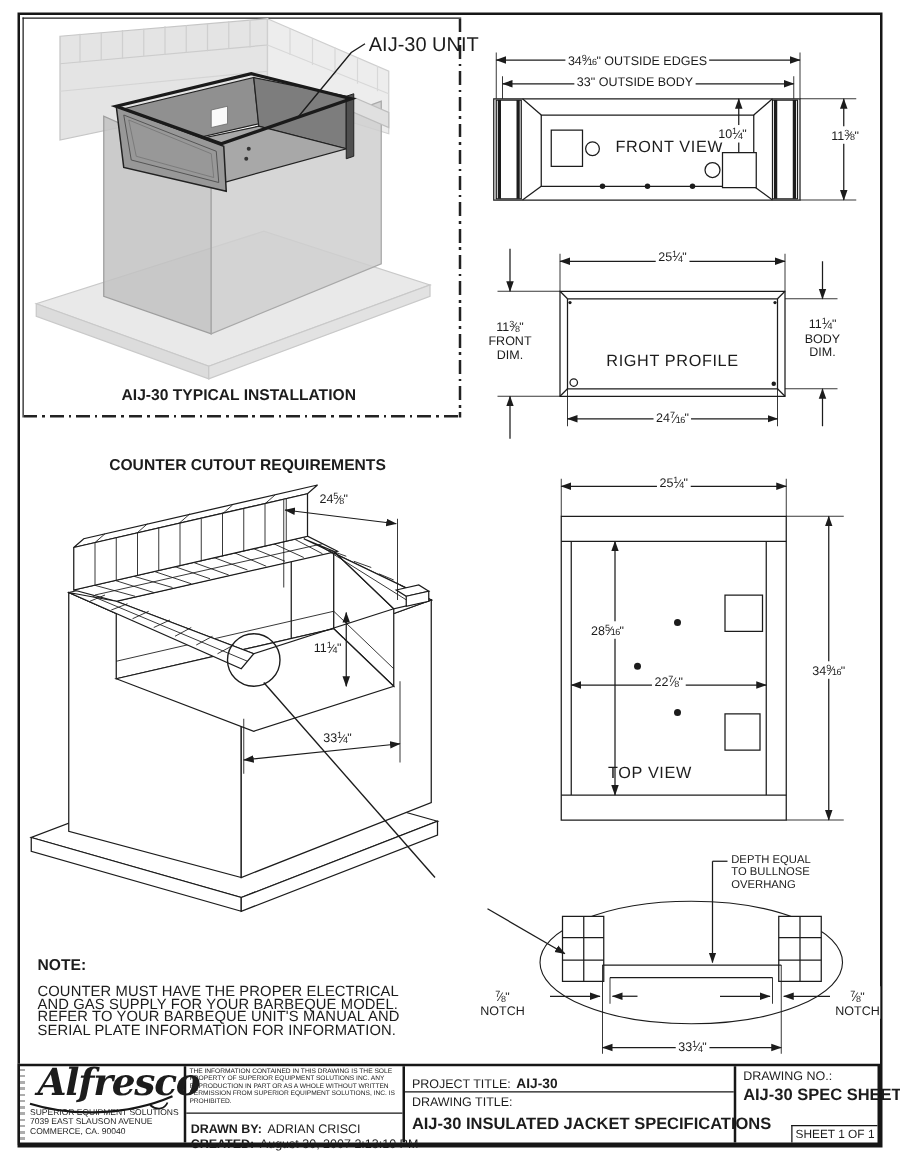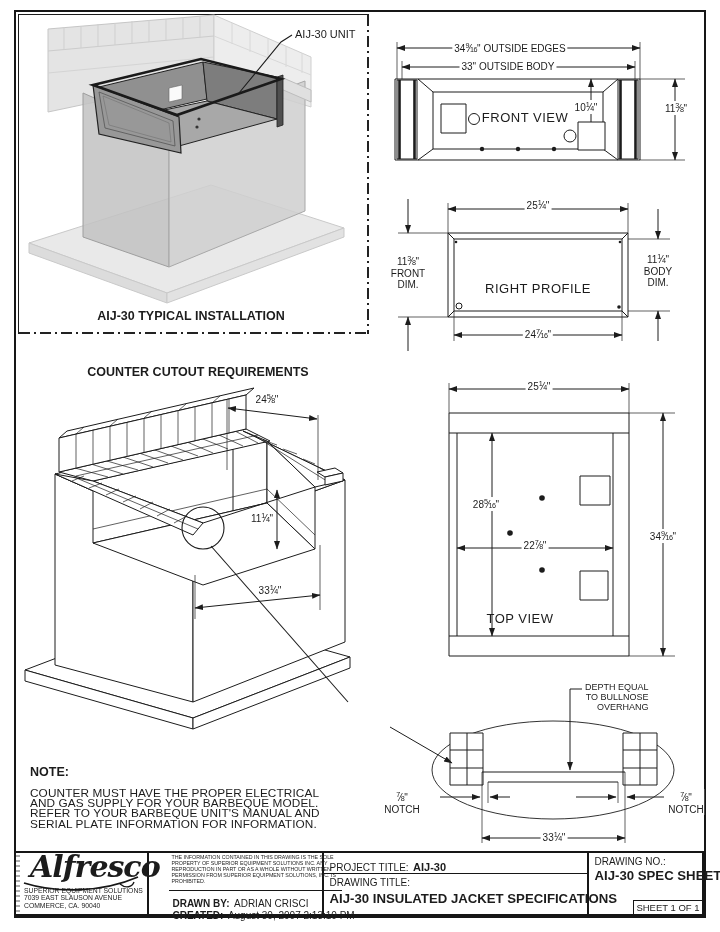--- a/index.html
+++ b/index.html
@@ -20,21 +20,21 @@
   .fd{font-size:72%;vertical-align:-.05em;}
   
   .install-box{left:18px;top:14px;width:350px;height:319px;border-left:1.5px solid #1c1c1c;border-top:1.5px solid #1c1c1c;}
   .dashdot-v{position:absolute;right:0;top:0;width:2px;height:100%;
      background:repeating-linear-gradient(180deg,#222 0 11px,transparent 11px 15px,#222 15px 17px,transparent 17px 21px);}
   .dashdot-h{position:absolute;left:0;bottom:0;height:2px;width:100%;
      background:repeating-linear-gradient(90deg,#222 0 11px,transparent 11px 15px,#222 15px 17px,transparent 17px 21px);}
   .caption{position:absolute;font-weight:bold;font-size:12.5px;transform:translate(-50%,-50%);white-space:nowrap;}
   .heading{position:absolute;font-weight:bold;font-size:12.5px;transform:translate(-50%,-50%);white-space:nowrap;}
   .calloutline{font-size:10.5px;line-height:11.5px;}
-  .smallnote{font-size:9px;line-height:10px;text-align:right;}
+  .smallnote{font-size:9px;line-height:10px;}
   
   .note-head{font-weight:bold;font-size:12.5px;}
   .note-body{font-size:11.8px;line-height:10.2px;letter-spacing:.1px;margin-top:9px;white-space:pre-line;}
   
   .tblock{left:14px;top:851px;width:690px;height:65px;border:2px solid #161616;box-sizing:border-box;background:#fff;z-index:10;}
   .tcell{position:absolute;top:0;bottom:0;box-sizing:border-box;}
   .vline{position:absolute;top:0;bottom:0;width:1.5px;background:#161616;}
   .logo{font-family:"DejaVu Serif",serif;font-style:italic;font-weight:bold;font-size:30px;letter-spacing:-1px;position:absolute;left:14px;top:-4px;}
   .addr{position:absolute;left:8px;top:34px;font-size:6.8px;line-height:7.4px;white-space:pre-line;}
   .legal{position:absolute;left:3px;top:2px;width:166px;font-size:5.3px;line-height:5.9px;color:#222;}
@@ -92,21 +92,21 @@
     <circle cx="180" cy="104" r="1.6" fill="#333"></circle>
       <circle cx="178" cy="112" r="1.6" fill="#333"></circle>
     <polygon points="74,70 160,102 162,138 80,119" fill="#989898" stroke="#222" stroke-width="1.2"></polygon>
     <polygon points="80,77 154,106 156,131 86,113" fill="none" stroke="#555" stroke-width=".8"></polygon>
     <polygon points="84,81 150,108 152,127 90,110" fill="none" stroke="#6a6a6a" stroke-width=".5"></polygon>
     <polygon points="258,62 264,60 264,110 258,112" fill="#4f4f4f" stroke="#222" stroke-width=".8"></polygon>
     <polygon points="74,70 182,44 262,64 158,100" fill="none" stroke="#1a1a1a" stroke-width="2.6"></polygon>
 
     <polyline points="220,78 262,27 273,20" stroke="#1c1c1c" fill="none" stroke-width="1.1"></polyline>
   </svg>
-  <div class="abs" style="left:276px;top:13px;font-size:11px;white-space:nowrap;">AIJ-30 UNIT</div>
+  <div class="abs" style="left:276px;top:13px;font-size:16px;white-space:nowrap;">AIJ-30 UNIT</div>
   <div class="caption" style="left:172px;top:301px;">AIJ-30 TYPICAL INSTALLATION</div>
 </div>
 
 <div class="abs" style="left:385px;top:30px;width:330px;height:145px;">
   <svg width="330" height="145" viewBox="0 0 330 145">
     <defs>
         <marker id="fvm" markerWidth="9" markerHeight="9" refX="8" refY="4" orient="auto-start-reverse">
           <path d="M0,1L8.5,4L0,7z" fill="#1c1c1c"></path>
         </marker>
       </defs>
@@ -141,21 +141,21 @@
     <circle cx="97" cy="119" r="2.2" fill="#1c1c1c"></circle>
       <circle cx="133" cy="119" r="2.2" fill="#1c1c1c"></circle>
       <circle cx="169" cy="119" r="2.2" fill="#1c1c1c"></circle>
 
     <line class="thin" x1="255" y1="49" x2="300" y2="49"></line>
       <line class="thin" x1="255" y1="130" x2="300" y2="130"></line>
     <line class="ln" x1="290" y1="49" x2="290" y2="130" marker-start="url(#fvm)" marker-end="url(#fvm)"></line>
   </svg>
   <div class="dim" style="left:125px;top:18px;">34<span class="fr"><span class="fn">9</span>⁄<span class="fd">16</span></span>" OUTSIDE EDGES</div>
   <div class="dim" style="left:123px;top:37px;">33" OUTSIDE BODY</div>
-  <div class="viewtitle" style="left:140px;top:87px;">FRONT VIEW</div>
+  <div class="viewtitle" style="left:140px;top:87px;padding-left:21px;">FRONT VIEW</div>
   <div class="dim" style="left:201px;top:77px;">10<span class="fr"><span class="fn">1</span>⁄<span class="fd">4</span></span>"</div>
   <div class="dim" style="left:291px;top:78px;">11<span class="fr"><span class="fn">3</span>⁄<span class="fd">8</span></span>"</div>
 </div>
 
 <div class="abs" style="left:390px;top:185px;width:320px;height:170px;">
   <svg width="320" height="170" viewBox="0 0 320 170">
     <defs>
         <marker id="rpm" markerWidth="9" markerHeight="9" refX="8" refY="4" orient="auto-start-reverse">
           <path d="M0,1L8.5,4L0,7z" fill="#1c1c1c"></path>
         </marker>
@@ -409,21 +409,21 @@
     <div class="logo">Alfresco</div>
     <svg width="131" height="61" viewBox="0 0 131 61">
       <path d="M8,30 C40,40 85,40 122,24" fill="none" stroke="#161616" stroke-width="1.8"></path>
       <path d="M104,31 C110,36 116,34 118,29" fill="none" stroke="#161616" stroke-width="1.4"></path>
     </svg>
     <div class="addr">SUPERIOR EQUIPMENT SOLUTIONS
 7039 EAST SLAUSON AVENUE
 COMMERCE, CA. 90040</div>
   </div>
 
-  <div class="tcell" style="left:132.5px;width:173px;margin-left:20px;">
+  <div class="tcell" style="left:132.5px;width:173px;">
     <div class="legal">THE INFORMATION CONTAINED IN THIS DRAWING IS THE SOLE PROPERTY OF SUPERIOR EQUIPMENT SOLUTIONS INC. ANY REPRODUCTION IN PART OR AS A WHOLE WITHOUT WRITTEN PERMISSION FROM SUPERIOR EQUIPMENT SOLUTIONS, INC. IS PROHIBITED.</div>
     <div class="abs" style="left:0;right:0;top:37px;height:1.2px;background:#161616;"></div>
     <div class="abs" style="left:4px;top:40px;white-space:nowrap;">
       <span class="row-label">DRAWN BY:</span>
       <span class="row-val">ADRIAN CRISCI</span>
     </div>
     <div class="abs" style="left:4px;top:52px;white-space:nowrap;">
       <span class="row-label">CREATED:</span>
       <span class="row-val">August 30, 2007 2:13:10 PM</span>
     </div>

